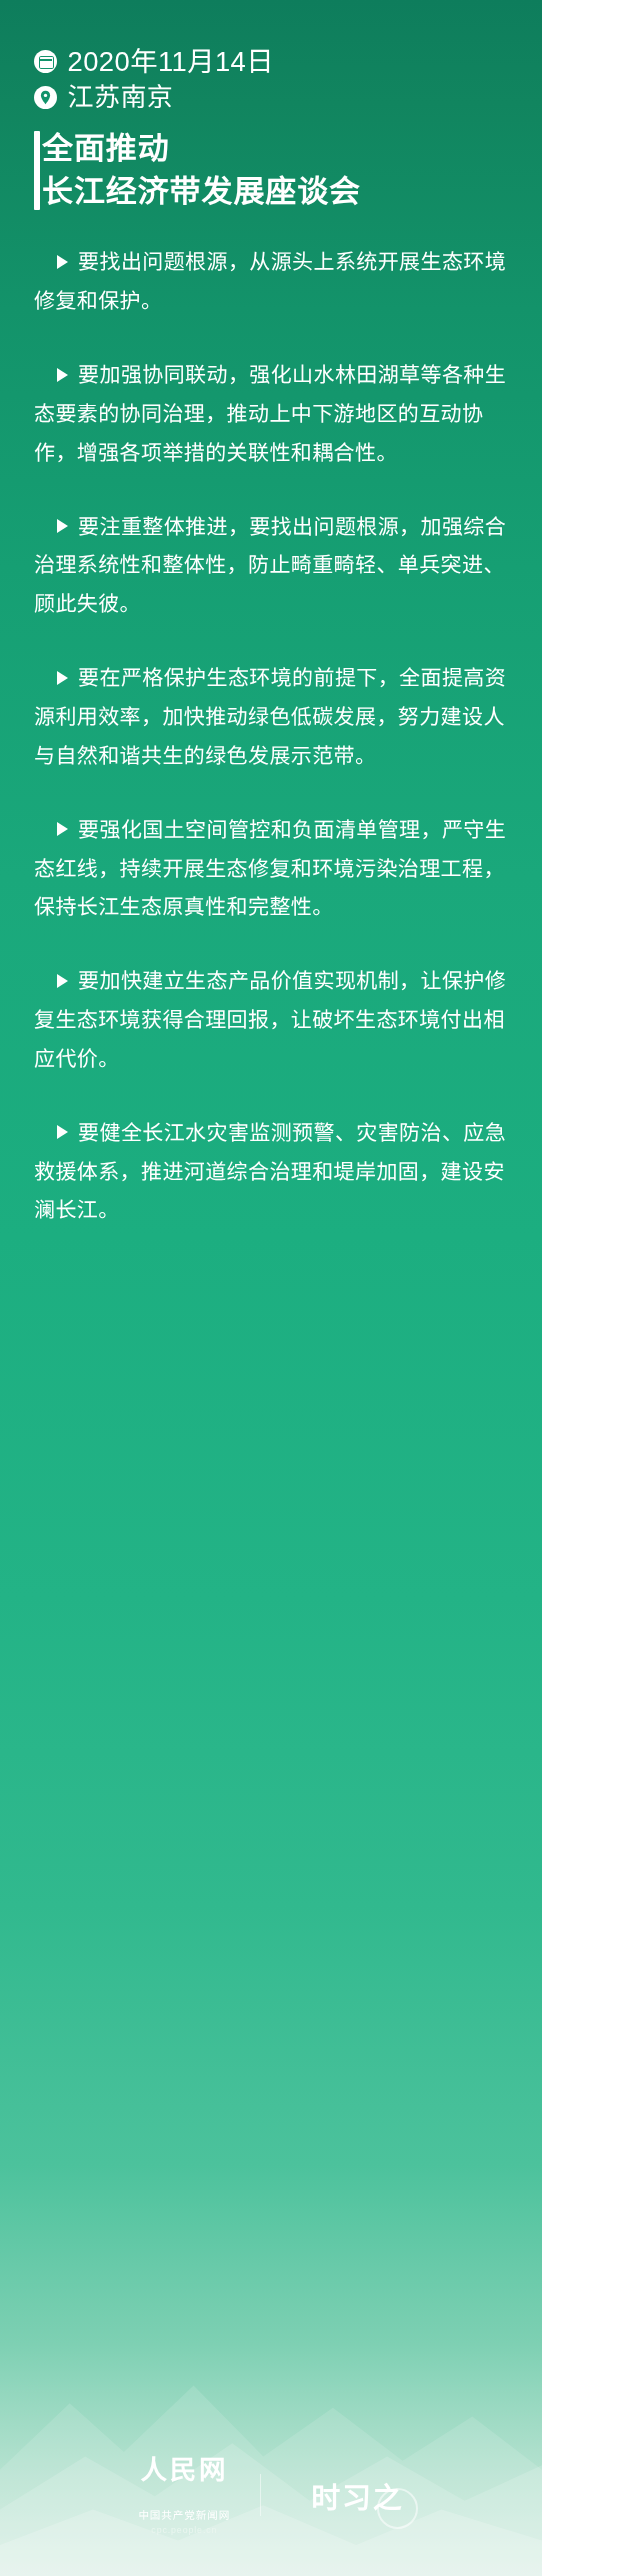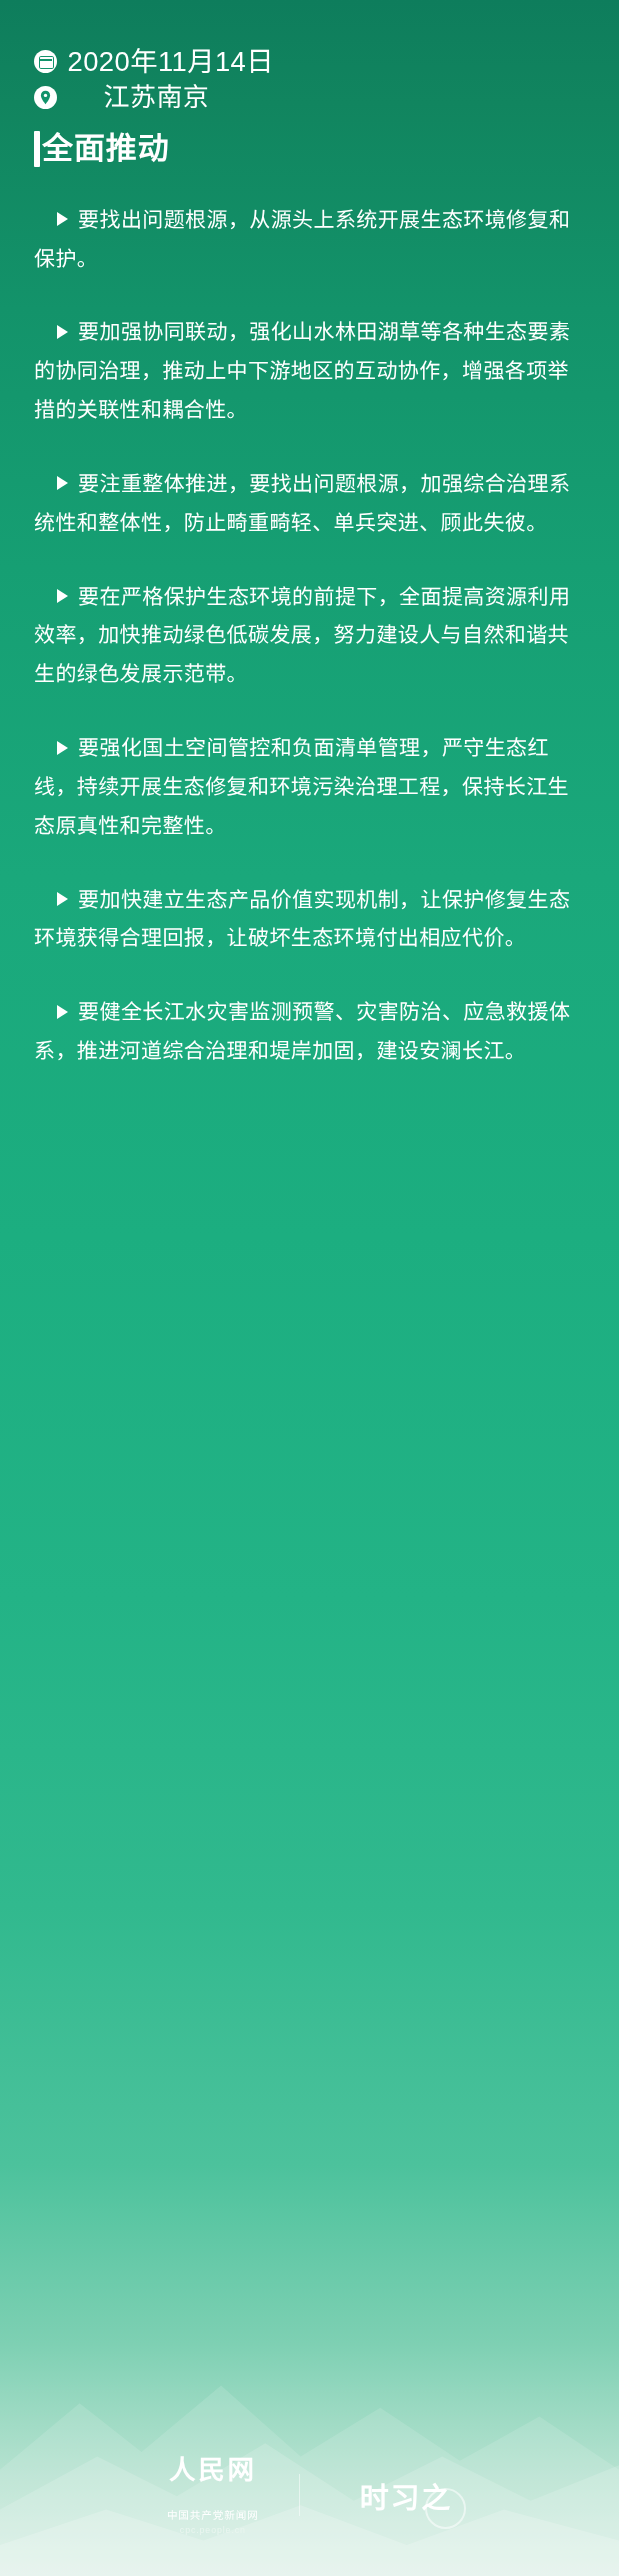--- a/index.html
+++ b/index.html
@@ -6,21 +6,21 @@
   html, body {
     margin: 0;
     padding: 0;
     background: #ffffff;
   }
   body {
     font-family: "Liberation Sans", "DejaVu Sans", sans-serif;
   }
   .page {
     position: relative;
-    width: 619px;
+    width: 542px;
     height: 2576px;
     overflow: hidden;
     background:
       linear-gradient(180deg,
         #0e7d5c 0%,
         #11855f 4%,
         #13936a 12%,
         #169f73 22%,
         #1aa87b 34%,
         #1cae80 48%,
@@ -95,21 +95,20 @@
     letter-spacing: 0.4px;
     font-weight: 400;
     line-height: 1;
   }
   .place-text {
     font-size: 26px;
     color: #ffffff;
     letter-spacing: 0.4px;
     font-weight: 400;
     line-height: 1;
-    margin-left: 36px;
   }
 
   .title-block {
     position: relative;
     padding-left: 8px;
     margin-top: 16px;
   }
   .title-bar {
     position: absolute;
     left: 0; top: 3.5px; bottom: 3.5px;
@@ -162,21 +161,21 @@
 
   
   .footer {
     position: absolute;
     left: 0; right: 0;
     bottom: 41px;
     z-index: 5;
     display: flex;
     align-items: center;
     justify-content: center;
-    gap: 40px;
+    gap: 30px;
   }
   .logo-block {
     display: flex;
     flex-direction: column;
     align-items: center;
     gap: 3.5px;
   }
   .logo-main {
     font-family: "Liberation Serif", "DejaVu Serif", serif;
     font-size: 26.5px;
@@ -254,20 +253,21 @@
             <path d="M13 5.5c-3 0-5.2 2.3-5.2 5.2 0 3.9 5.2 9.8 5.2 9.8s5.2-5.9 5.2-9.8c0-2.9-2.2-5.2-5.2-5.2z" fill="#12936b"></path>
             <circle cx="13" cy="10.6" r="1.9" fill="#ffffff"></circle>
           </svg>
         </span>
         <span class="place-text">江苏南京</span>
       </div>
 
       <div class="title-block">
         <span class="title-bar"></span>
         <div class="title-line">全面推动</div>
+        <div class="title-line">长江经济带发展座谈会</div>
       </div>
     </div>
 
 
     <div class="items">
       <div class="item">
         <span class="tri"></span>
         <span>要找出问题根源，从源头上系统开展生态环境修复和保护。</span>
       </div>
       <div class="item">

